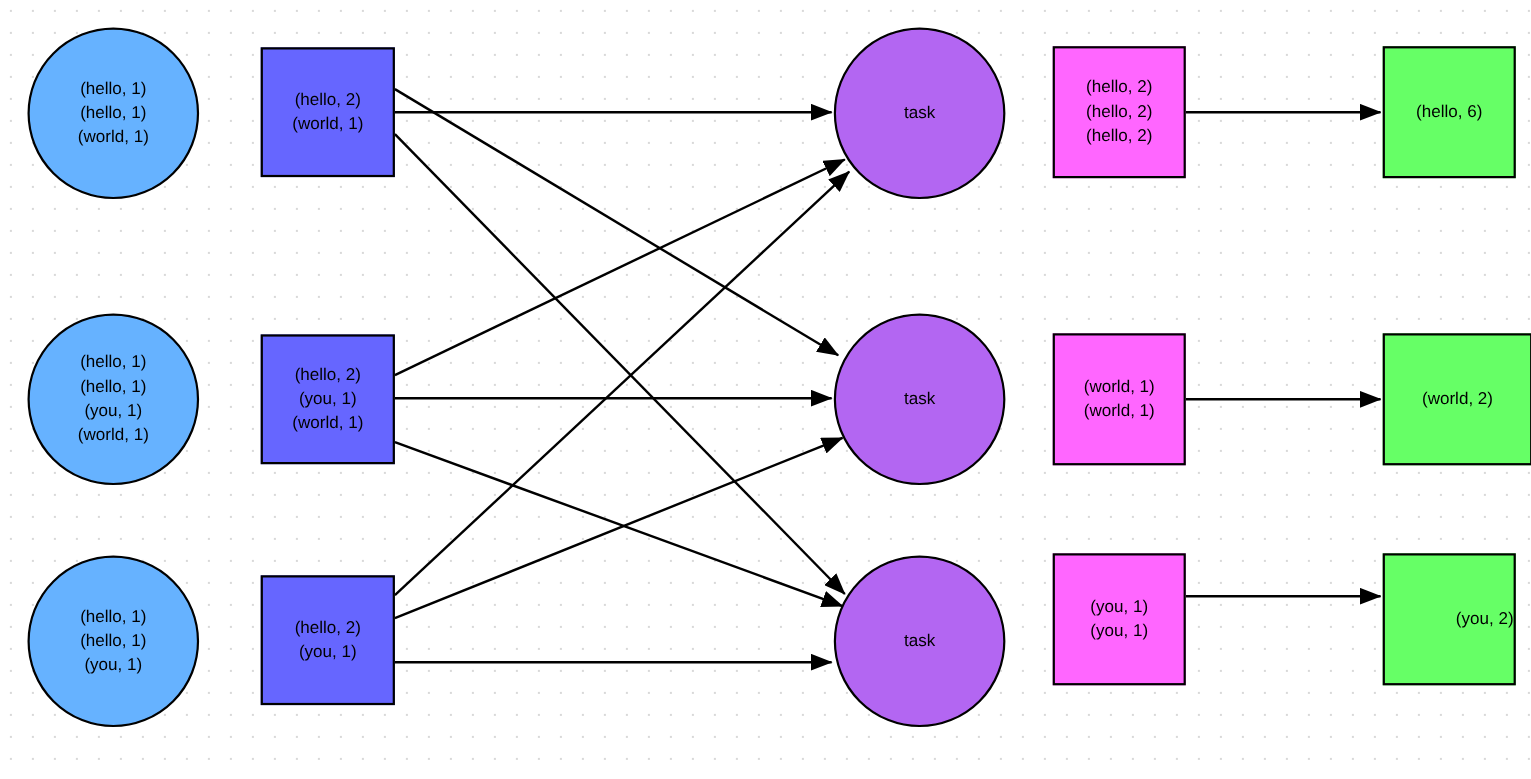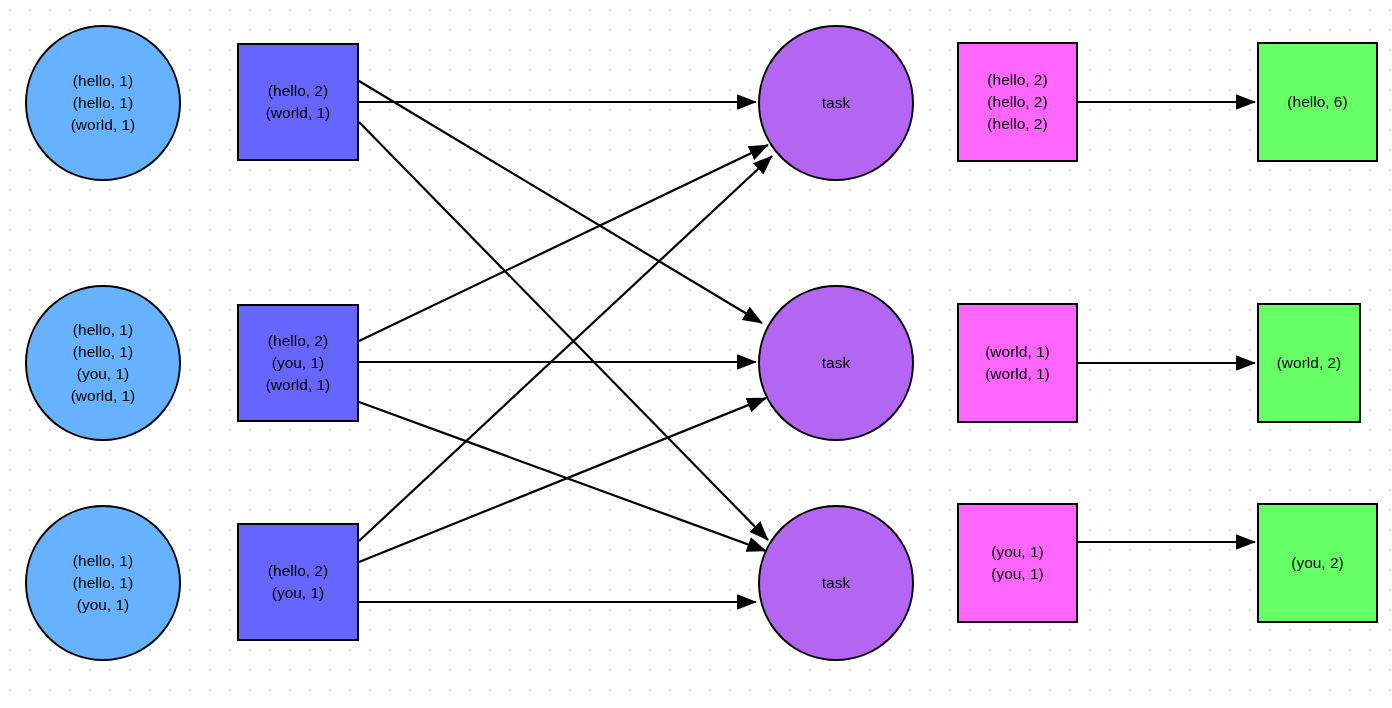--- a/index.html
+++ b/index.html
@@ -125,21 +125,21 @@
         <span class="line">(world, 1)</span>
         <span class="line">(world, 1)</span>
       </div>
       <div class="node shuffle-box" style="left: 957px; top: 503px; width: 121px; height: 120px;">
         <span class="line">(you, 1)</span>
         <span class="line">(you, 1)</span>
       </div>
       <div class="node result-box" style="left: 1257px; top: 42px; width: 121px; height: 120px;">
         <span class="line">(hello, 6)</span>
       </div>
-      <div class="node result-box" style="left: 1257px; top: 303px; width: 104px; height: 120px;">
+      <div class="node result-box" style="left: 1257px; top: 303px; width: 136px; height: 120px;">
         <span class="line">(world, 2)</span>
       </div>
-      <div class="node result-box" style="left: 1257px; top: 503px; width: 121px; height: 120px;">
+      <div class="node result-box" style="left: 1257px; top: 503px; width: 121px; height: 120px; align-items: flex-end;">
         <span class="line">(you, 2)</span>
       </div>
     </div>
 
 </div>
 
 </body></html>

